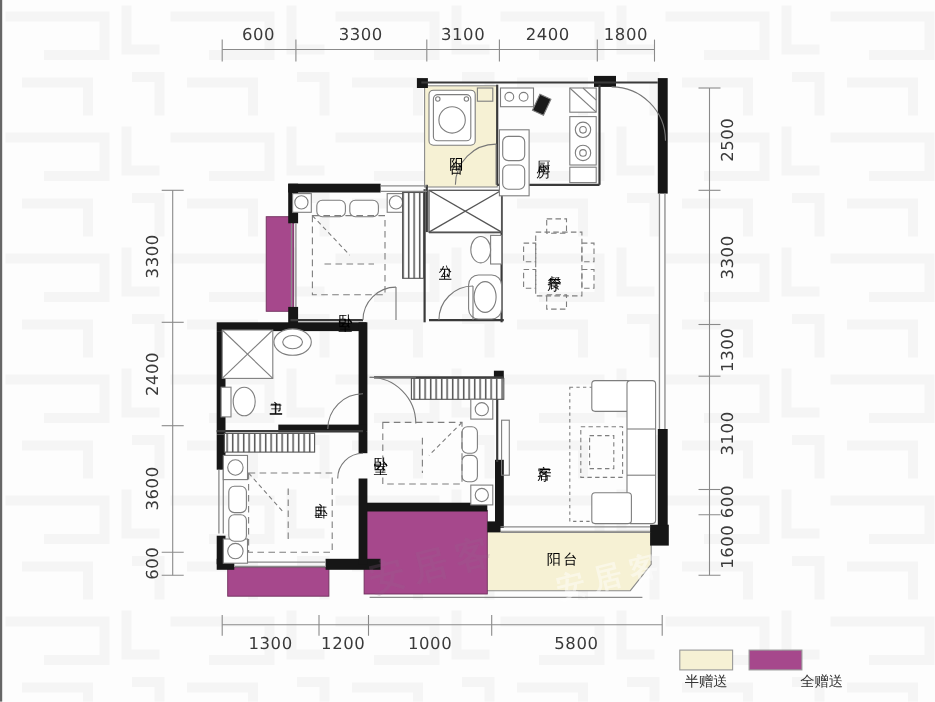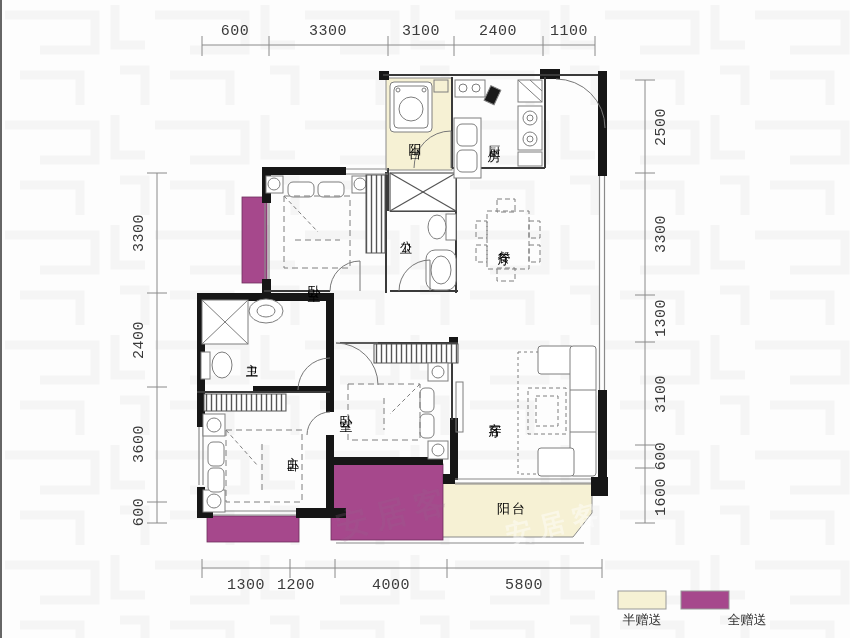--- a/index.html
+++ b/index.html
@@ -1,18 +1,18 @@
 <!DOCTYPE html>
 <html><head>
 <meta charset="utf-8">
 <style>
   html,body{margin:0;padding:0;}
   body{width:850px;height:638px;position:relative;background:#fdfdfd;
        font-family:"DejaVu Sans","Liberation Sans",sans-serif;overflow:hidden;}
-  #stage{position:absolute;left:0;top:0;width:850px;height:638px;font-family:Liberation Mono, monospace;}
+  #stage{position:absolute;left:0;top:0;width:850px;height:638px;}
   svg{position:absolute;left:0;top:0;}
   .lbl{position:absolute;transform:translate(-50%,-50%);color:#000000;
        font-size:13px;letter-spacing:2px;white-space:nowrap;line-height:1.15;}
   .v{writing-mode:vertical-rl;letter-spacing:3px;}
   .dim{position:absolute;transform:translate(-50%,-50%);color:#3a3a3a;
        font-size:15px;letter-spacing:0.5px;white-space:nowrap;}
   .dimrot{transform:translate(-50%,-50%) rotate(-90deg);}
   .legendlbl{position:absolute;transform:translate(-50%,-50%);color:#333;font-size:13px;white-space:nowrap;text-align:right;}
   .wm{position:absolute;transform:translate(-50%,-50%) rotate(-14deg);
       font-size:32px;letter-spacing:8px;pointer-events:none;white-space:nowrap;
@@ -286,37 +286,37 @@
   </g>
 
   <rect x="618" y="591" width="48" height="18" stroke="#999" fill="#F6F1D4"></rect>
   <rect x="681" y="591" width="48" height="18" stroke="#999" fill="#A6488C"></rect>
 </svg>
 
 <div class="dim" style="left:235px;top:31px">600</div>
 <div class="dim" style="left:328px;top:31px">3300</div>
 <div class="dim" style="left:421px;top:31px">3100</div>
 <div class="dim" style="left:498px;top:31px">2400</div>
-<div class="dim" style="left:569px;top:31px">1100</div>
+<div class="dim" style="left:569px;top:31px">1800</div>
 
 <div class="dim dimrot" style="left:139px;top:233px">3300</div>
 <div class="dim dimrot" style="left:139px;top:340px">2400</div>
 <div class="dim dimrot" style="left:139px;top:444px">3600</div>
 <div class="dim dimrot" style="left:139px;top:512px">600</div>
 
 <div class="dim dimrot" style="left:661px;top:127px">2500</div>
 <div class="dim dimrot" style="left:661px;top:234px">3300</div>
 <div class="dim dimrot" style="left:661px;top:318px">1300</div>
 <div class="dim dimrot" style="left:661px;top:394px">3100</div>
 <div class="dim dimrot" style="left:661px;top:456px">600</div>
 <div class="dim dimrot" style="left:661px;top:497px">1600</div>
 
 <div class="dim" style="left:246px;top:585px">1300</div>
-<div class="dim" style="left:296px;top:585px">1200</div>
-<div class="dim" style="left:391px;top:585px">4000</div>
+<div class="dim" style="left:312px;top:585px">1200</div>
+<div class="dim" style="left:391px;top:585px">1000</div>
 <div class="dim" style="left:524px;top:585px">5800</div>
 
 <div class="lbl v" style="left:413px;top:136px">阳台</div>
 <div class="lbl v" style="left:492px;top:138px">厨房</div>
 <div class="lbl v" style="left:404px;top:234px;font-size:12px">公卫</div>
 <div class="lbl v" style="left:502px;top:243px">餐厅</div>
 <div class="lbl v" style="left:312px;top:278px">卧室</div>
 <div class="lbl v" style="left:250px;top:357px;font-size:12px">主卫</div>
 <div class="lbl v" style="left:291px;top:450px;font-size:12px">主卧</div>
 <div class="lbl v" style="left:344px;top:408px">卧室</div>

